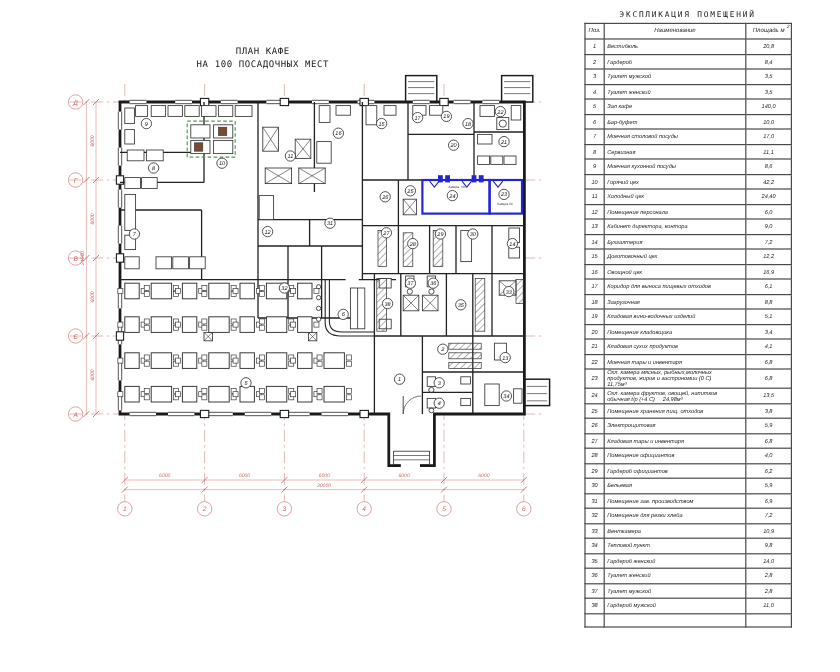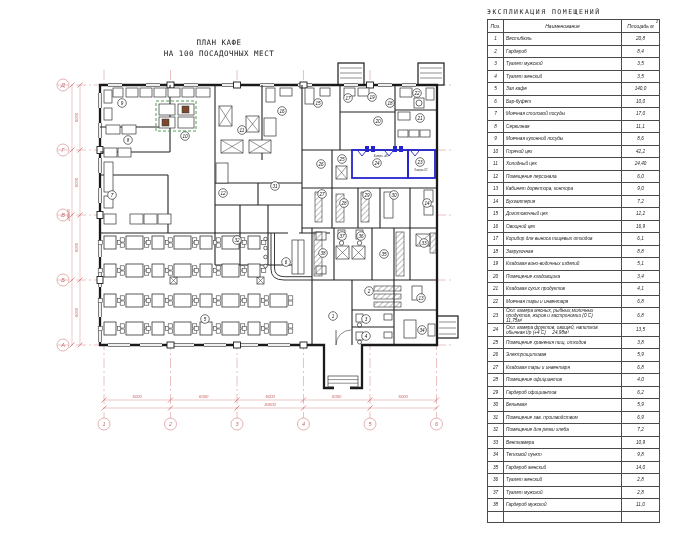--- a/index.html
+++ b/index.html
@@ -1,20 +1,20 @@
 <!DOCTYPE html>
 <html><head>
 <meta charset="utf-8">
 <style>
   html,body{margin:0;padding:0;background:#fff;width:700px;height:560px;overflow:hidden;}
   body{font-family:"Liberation Sans",sans-serif;}
   .sheet{position:relative;width:700px;height:560px;background:#fff;}
   .plan{position:absolute;left:0;top:0;width:487px;height:402px;}
   .expl{position:absolute;left:487px;top:8px;width:172px;}
-  .expl-title{font:6.5px "DejaVu Sans Mono",monospace;letter-spacing:1.5px;text-align:left;color:#1a1a1a;margin-bottom:3px;white-space:nowrap;}
+  .expl-title{font:6.5px "DejaVu Sans Mono",monospace;letter-spacing:1.5px;text-align:center;color:#1a1a1a;margin-bottom:3px;white-space:nowrap;}
   table.expl-t{border-collapse:collapse;width:172px;table-layout:fixed;}
   table.expl-t th,table.expl-t td{border:0.6px solid #4a4a4a;font:italic 4.7px "Liberation Sans",sans-serif;color:#1e1e1e;padding:0 2px;overflow:hidden;}
   table.expl-t th{height:12px;font-size:5px;font-weight:normal;text-align:center;}
   col.c-pos{width:16px;} col.c-name{width:118px;} col.c-area{width:38px;}
   td.pos{text-align:center;height:11.5px;}
   td.name{text-align:left;white-space:pre-line;line-height:5.6px;}
   td.area{text-align:center;}
   th.area-h{position:relative;}
   th.area-h sup{position:absolute;top:0px;right:1px;font-size:3.8px;}
   tr.empty-row td{height:10px;}

